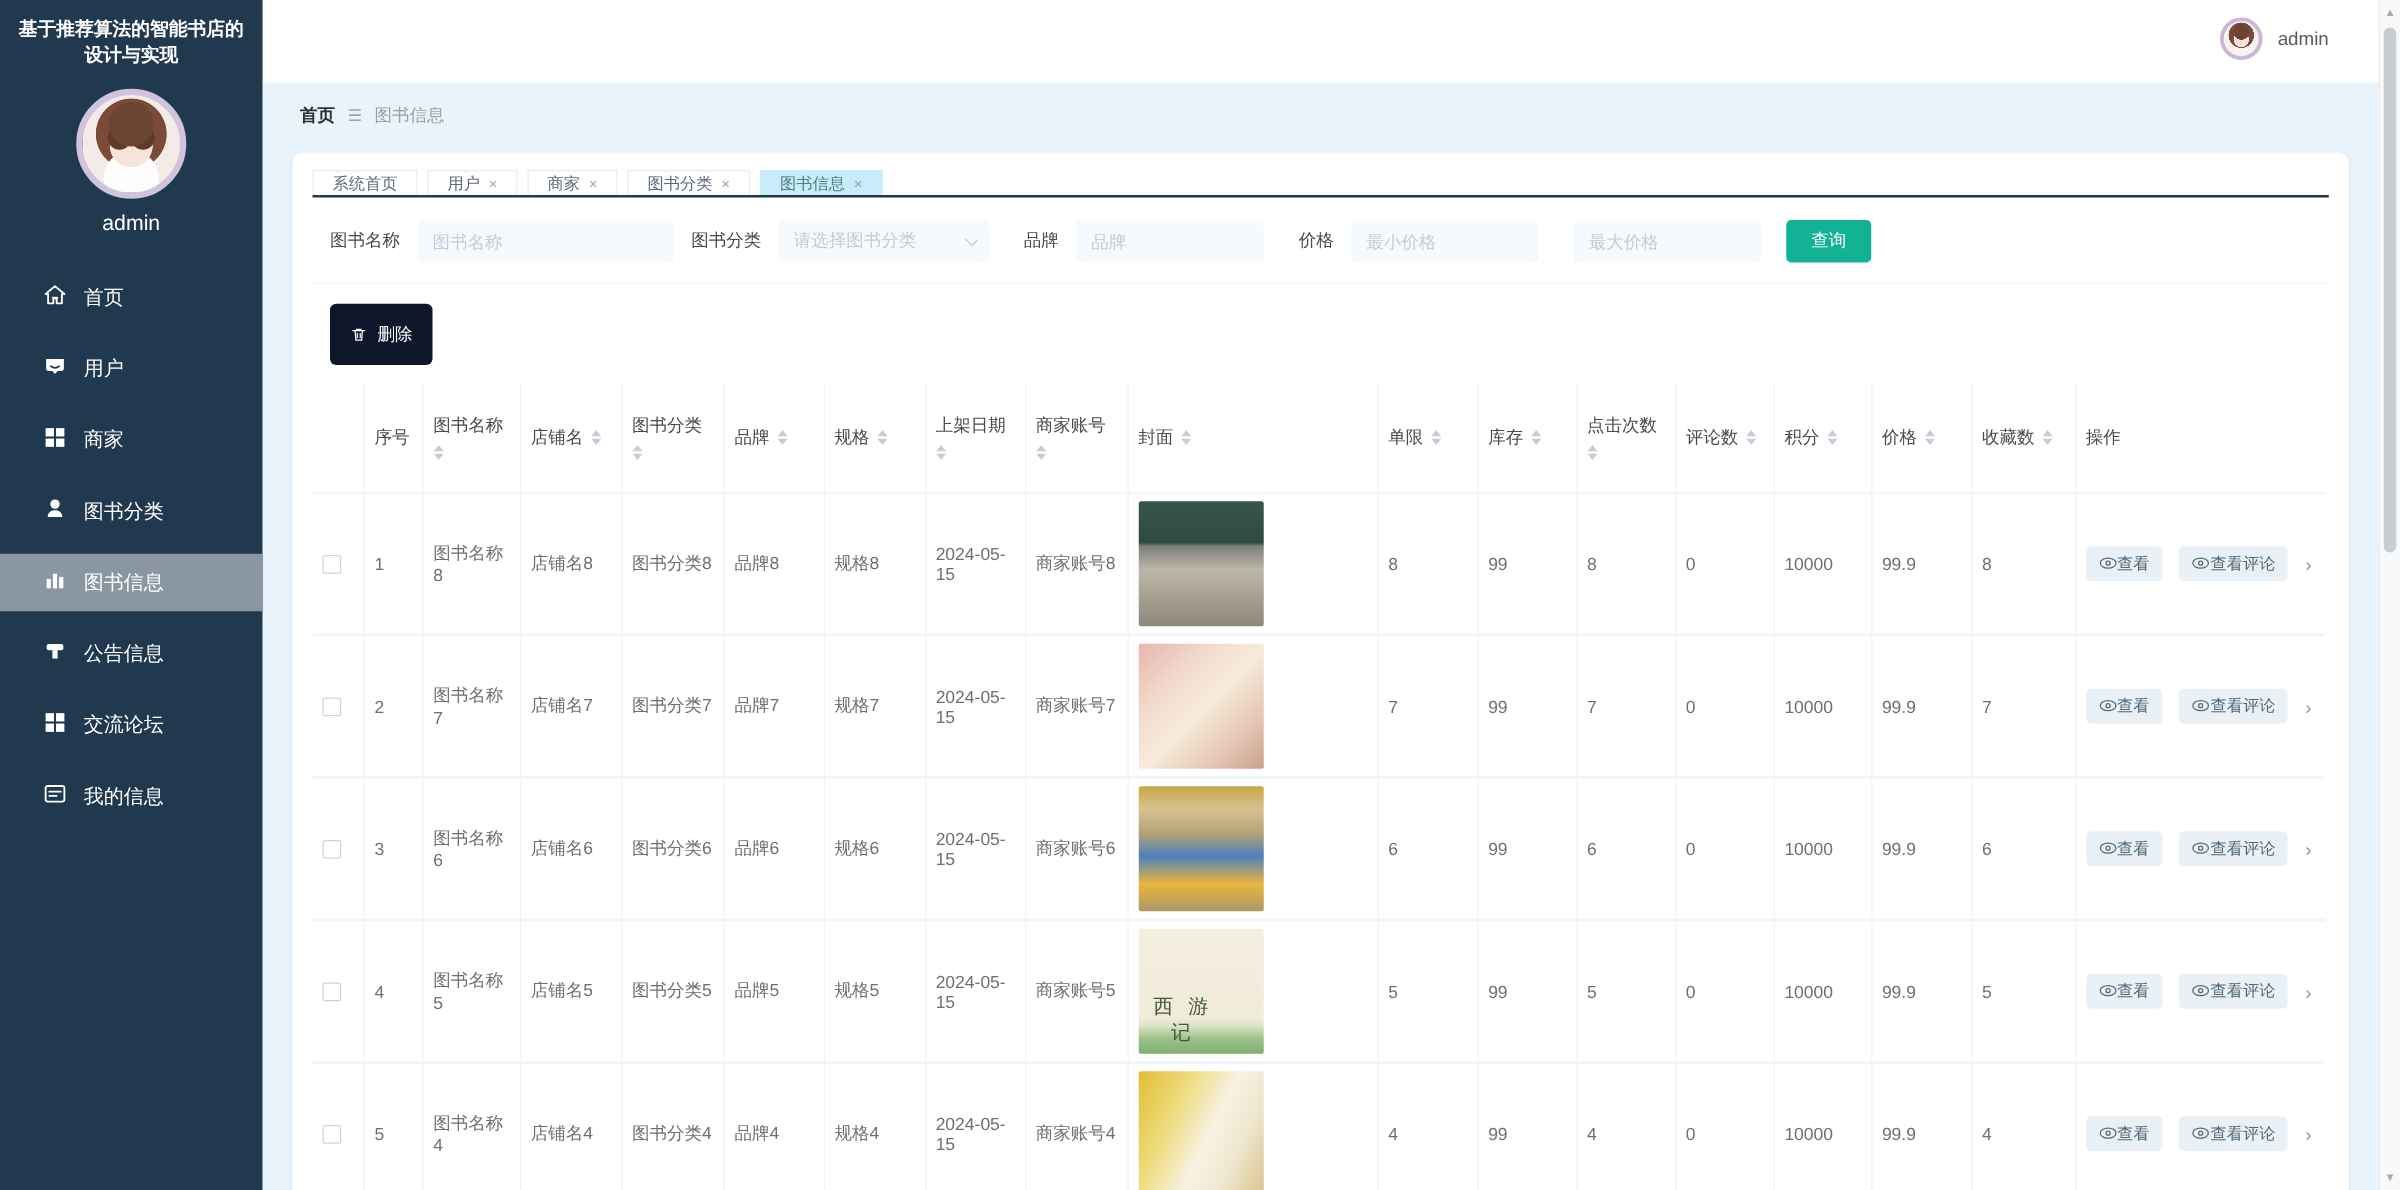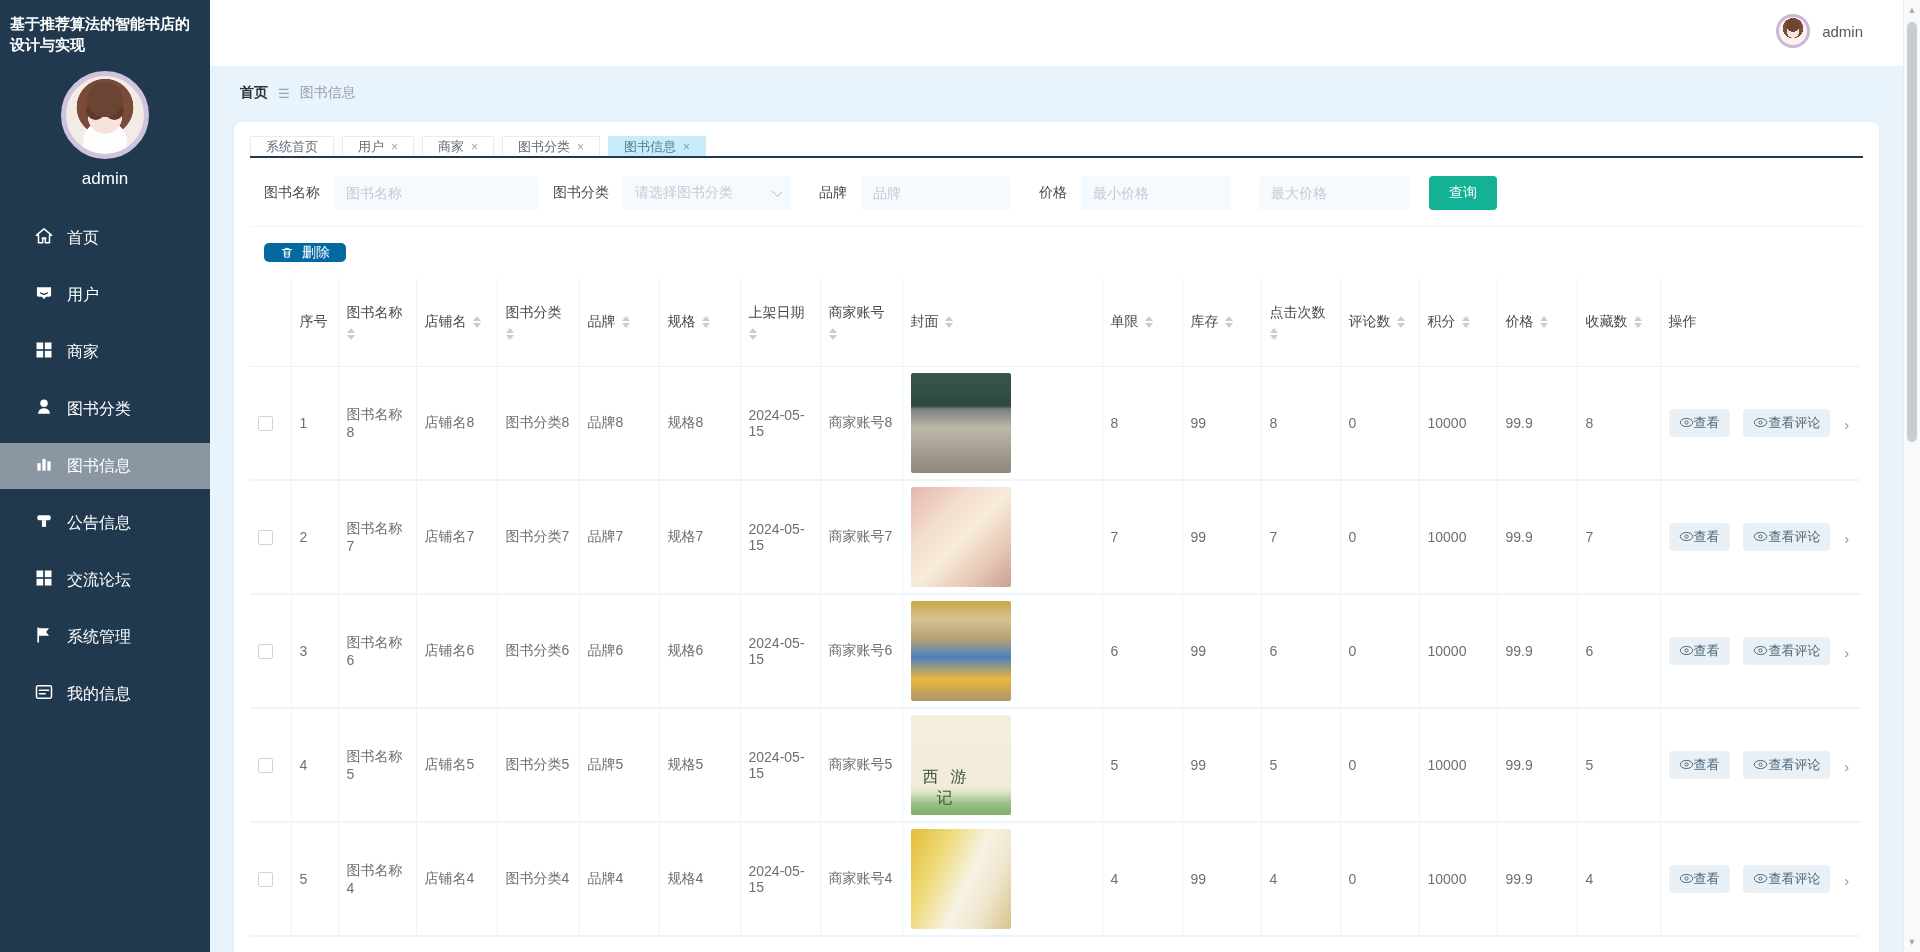--- a/index.html
+++ b/index.html
@@ -1,20 +1,20 @@
 <!DOCTYPE html>
 <html><head>
 <meta charset="utf-8">
 <style>
   * { margin:0; padding:0; box-sizing:border-box; }
   html,body { width:1920px; height:952px; overflow:hidden; font-family:"Liberation Sans","DejaVu Sans",sans-serif; background:#e9f3fb; }
 
   
   .sidebar { position:absolute; left:0; top:0; width:210px; height:952px; background:#21394e; color:#fff; z-index:5; }
-  .side-title { padding:13px 10px 0; text-align:left; font-size:15px; font-weight:bold; line-height:21px; color:#fff; }
+  .side-title { padding:13px 10px 0; text-align:center; font-size:15px; font-weight:bold; line-height:21px; color:#fff; }
   .side-avatar { width:88px; height:88px; border-radius:50%; margin:16px auto 0; border:5px solid #cfc3dd; background:
       radial-gradient(circle at 50% 30%, #6b4434 0 26%, transparent 27%),
       radial-gradient(circle at 38% 44%, #5e3a2c 0 14%, transparent 15%),
       radial-gradient(circle at 62% 44%, #5e3a2c 0 14%, transparent 15%),
       radial-gradient(circle at 50% 52%, #f6e3da 0 30%, transparent 31%),
       radial-gradient(circle at 50% 85%, #fdfdfd 0 28%, transparent 29%),
       radial-gradient(circle at 50% 40%, #7a4b38 0 46%, #f3ece6 47%);
   }
   .side-username { text-align:center; font-size:17px; margin-top:10px; color:#fff; }
   .side-menu { margin-top:26px; }
@@ -55,21 +55,21 @@
   .f-input::placeholder { color:#c3cbd6; }
   .f-name { width:205px; }
   .f-brand { width:150px; margin-right:14px; }
   .f-price { width:150px; }
   .f-select { position:relative; width:168px; height:34px; background:#f4fafe; border-radius:4px; display:flex; align-items:center; padding:0 12px; font-size:14px; color:#c3cbd6; cursor:pointer; margin-right:14px; }
   .f-select .caret { position:absolute; right:10px; top:12px; width:8px; height:8px; border-right:1.5px solid #b8c2cc; border-bottom:1.5px solid #b8c2cc; transform:rotate(45deg) scaleY(.8); }
   .btn-search { height:34px; padding:0 20px; border:none; background:#13b295; color:#fff; font-size:14px; border-radius:4px; cursor:pointer; margin-left:6px; font-family:inherit; }
 
   
   .toolbar { padding:16px 0 14px 14px; }
-  .btn-delete { display:inline-flex; align-items:center; gap:8px; height:19px; padding:0 16px; background:#0369a1; border:none; border-radius:5px; color:#fff; font-size:14px; cursor:pointer; font-family:Liberation Serif, serif; }
+  .btn-delete { display:inline-flex; align-items:center; gap:8px; height:49px; padding:0 16px; background:#0f172a; border:none; border-radius:5px; color:#fff; font-size:14px; cursor:pointer; font-family:Liberation Serif, serif; }
   .btn-delete svg { width:14px; height:15px; }
 
   
   table { border-collapse:collapse; table-layout:fixed; width:1610px; margin-left:0; }
   col.c-cb{width:41px} col.c-idx{width:47px} col.c-name{width:78px} col.c-shop{width:81px}
   col.c-cat{width:82px} col.c-brand{width:80px} col.c-spec{width:81px} col.c-date{width:80px}
   col.c-merch{width:82px} col.c-cover{width:200px} col.c-limit{width:80px} col.c-stock{width:79px}
   col.c-clicks{width:79px} col.c-comm{width:79px} col.c-pts{width:78px} col.c-price{width:80px}
   col.c-fav{width:83px} col.c-ops{width:200px}
   th, td { border-right:1px solid #eaf4fb; font-weight:normal; text-align:left; vertical-align:middle; padding:6px 8px; font-size:14px; }
@@ -158,27 +158,20 @@
       <span>公告信息</span>
     </div>
     <div class="menu-item">
       <span><svg viewBox="0 0 24 24" width="20" height="20">
             <rect x="3" y="3" width="8" height="8" fill="#fff"></rect>
             <rect x="13" y="3" width="8" height="8" fill="#fff"></rect>
             <rect x="3" y="13" width="8" height="8" fill="#fff"></rect>
             <rect x="13" y="13" width="8" height="8" fill="#fff"></rect>
           </svg></span>
       <span>交流论坛</span>
-    </div>
-    <div class="menu-item">
-      <span><svg viewBox="0 0 24 24" width="20" height="20">
-            <path d="M5 3v18" stroke="#fff" stroke-width="2"></path>
-            <path d="M6 4h12l-3.5 4.5L18 13H6z" fill="#fff"></path>
-          </svg></span>
-      <span>系统管理</span>
     </div>
     <div class="menu-item">
       <span><svg viewBox="0 0 24 24" width="20" height="20">
             <rect x="3" y="4.5" width="18" height="15" rx="2" fill="none" stroke="#fff" stroke-width="1.8"></rect>
             <path d="M6.5 10h11M6.5 14h7" stroke="#fff" stroke-width="1.8" stroke-linecap="round"></path>
           </svg></span>
       <span>我的信息</span>
     </div>
   </nav>
 </aside>

